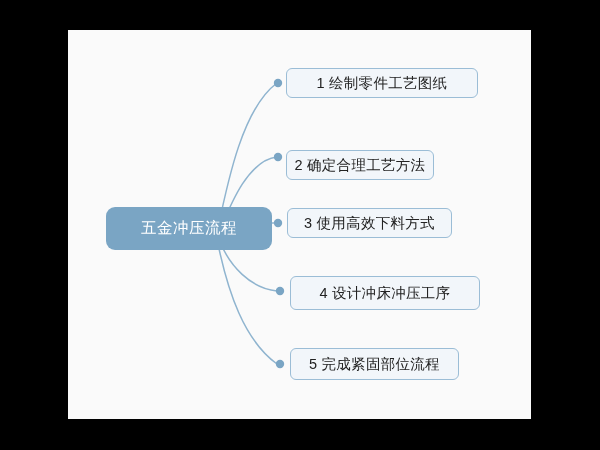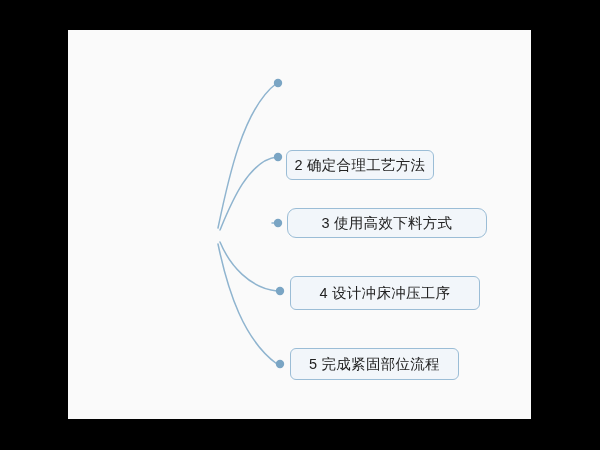--- a/index.html
+++ b/index.html
@@ -76,29 +76,37 @@
       </g>
       <g fill="#7aa5c4">
         <circle cx="210" cy="53" r="4.2"></circle>
         <circle cx="210" cy="127" r="4.2"></circle>
         <circle cx="210" cy="193" r="4.2"></circle>
         <circle cx="212" cy="261" r="4.2"></circle>
         <circle cx="212" cy="334" r="4.2"></circle>
       </g>
     </svg>
 
+    <div class="node central-node" style="left:38px; top:177px; width:166px; height:43px;">
+      <span>五金冲压流程</span>
+    </div>
 
+    <div class="node branch-node" style="left:218px; top:38px; width:192px; height:30px;">
+      <span class="branch-label">
+        <span class="idx">1</span><span>绘制零件工艺图纸</span>
+      </span>
+    </div>
 
     <div class="node branch-node" style="left:218px; top:120px; width:148px; height:30px;text-align:center;">
       <span class="branch-label">
         <span class="idx">2</span><span>确定合理工艺方法</span>
       </span>
     </div>
 
-    <div class="node branch-node" style="left:219px; top:178px; width:200px; height:30px;border-radius:9px;">
+    <div class="node branch-node" style="left:219px; top:178px; width:165px; height:30px;">
       <span class="branch-label">
         <span class="idx">3</span><span>使用高效下料方式</span>
       </span>
     </div>
 
     <div class="node branch-node" style="left:222px; top:246px; width:190px; height:34px;">
       <span class="branch-label">
         <span class="idx">4</span><span>设计冲床冲压工序</span>
       </span>
     </div>

